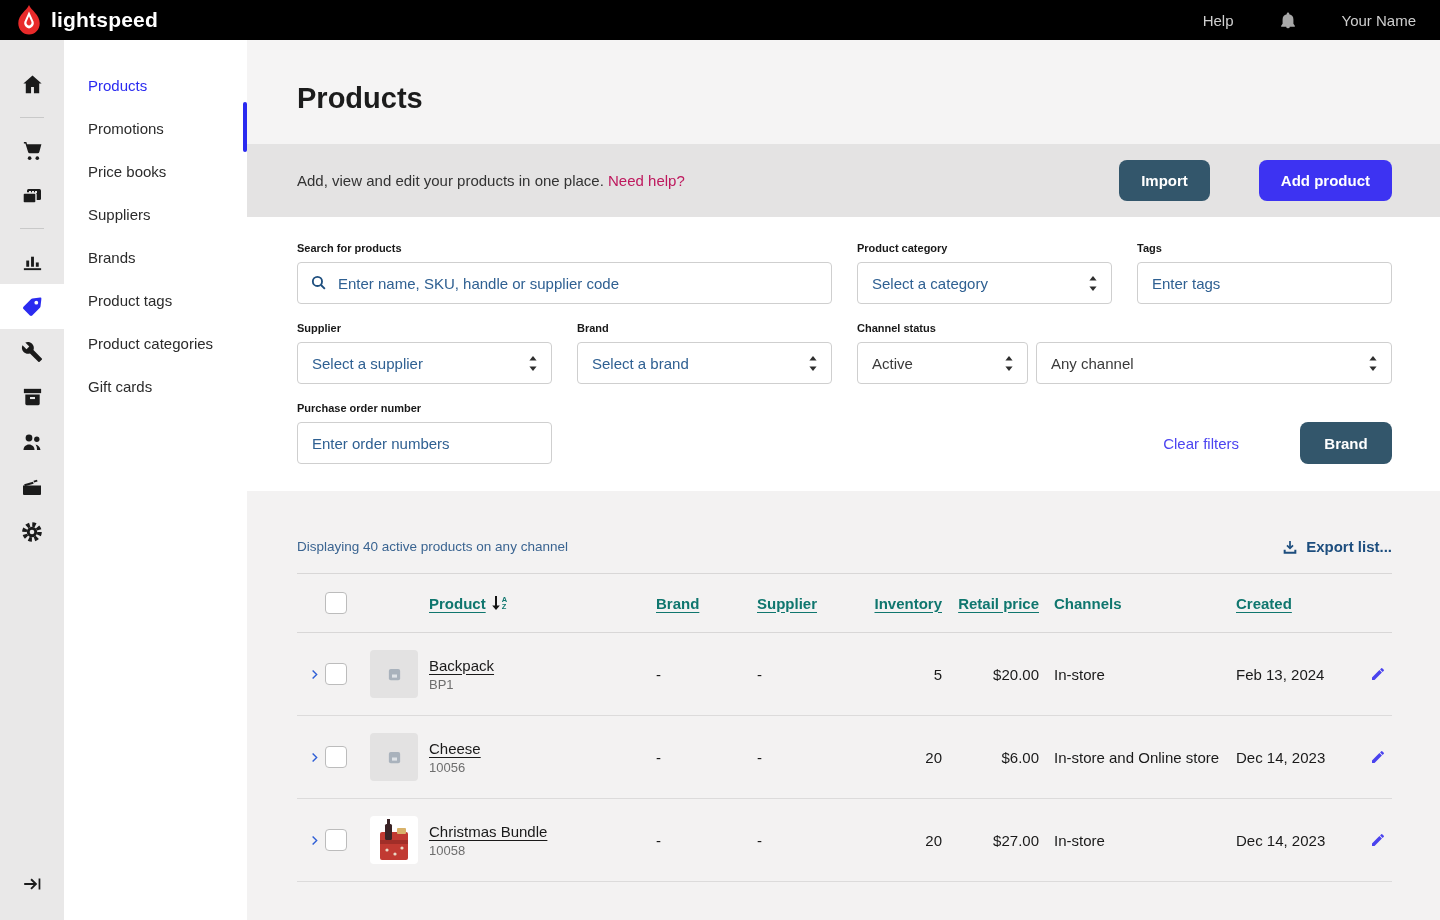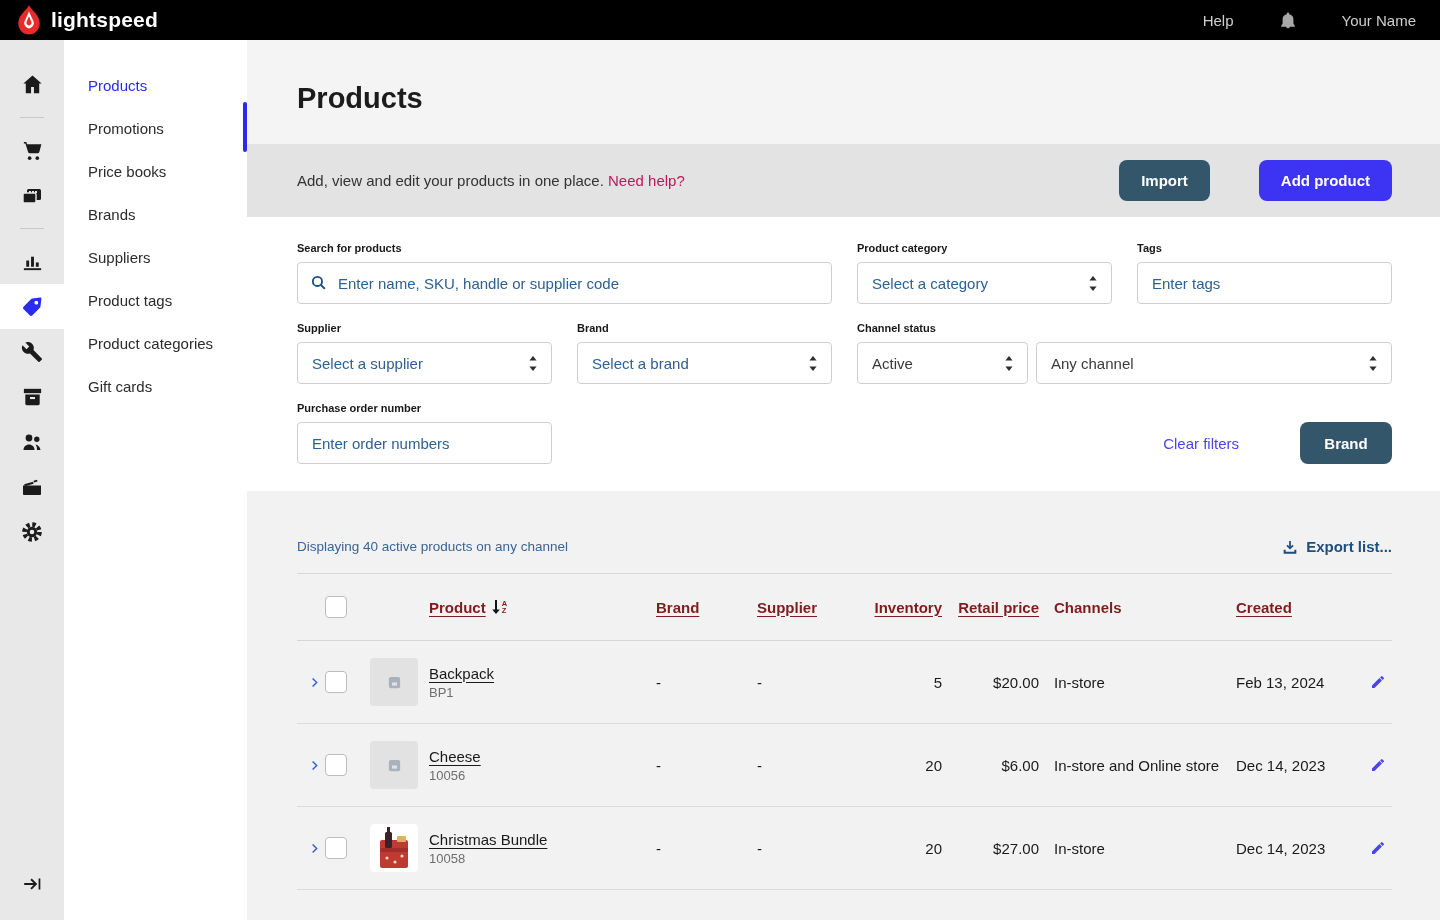--- a/index.html
+++ b/index.html
@@ -63,21 +63,21 @@
   .clear-link { font-size:15px; color:#4c44f0; cursor:pointer; margin-bottom:12px; }
   .btn-search { height:42px; width:92px; padding:0; }
 
   
   .results { flex:1; background:#f3f2f2; padding:0 48px 12px 50px; overflow:hidden; }
   .results-top { display:flex; align-items:center; margin-top:47px; margin-bottom:18px; }
   .summary { font-size:13.5px; color:#3a6491; }
   .export { margin-left:auto; display:flex; align-items:center; gap:8px; font-size:15px; font-weight:700; color:#1d4e7e; cursor:pointer; }
 
   .grid { display:grid; grid-template-columns:28px 45px 59px 227px 101px 103px 82px 97px 197px 123px 1fr; align-items:center; }
-  .thead { border-top:1px solid #d8d7d7; border-bottom:1px solid #d8d7d7; height:68px; font-size:15px; font-weight:700; color:#7f1d1d; }
+  .thead { border-top:1px solid #d8d7d7; border-bottom:1px solid #d8d7d7; height:60px; font-size:15px; font-weight:700; color:#0f766e; }
   .th u, .trow a { text-decoration:underline; text-underline-offset:3px; }
   .th { display:flex; align-items:center; gap:5px; cursor:pointer; }
   .th.num, .td.num { justify-content:flex-end; text-align:right; }
   .td.num { display:block; }
   .ch-pad { padding-left:15px; }
   .sort-az { display:flex; align-items:center; gap:1px; }
   .sort-az .letters { display:flex; flex-direction:column; font-size:7.5px; font-weight:700; line-height:7px; }
   .checkbox { width:22px; height:22px; background:#fff; border:1px solid #bcbcbc; border-radius:4px; cursor:pointer; }
   .trow { height:83px; border-bottom:1px solid #dcdbdb; font-size:15px; color:#1a1a1a; }
   .chev { display:flex; align-items:center; justify-content:center; cursor:pointer; padding-left:6px; }
@@ -193,22 +193,22 @@
             <rect x="19.2" y="6" width="1.9" height="12"></rect>
           </svg>
       </div>
     </div>
 
     <div class="sidenav">
       <div class="active-bar"></div>
       <div class="sidenav-item active">Products</div>
       <div class="sidenav-item">Promotions</div>
       <div class="sidenav-item">Price books</div>
+      <div class="sidenav-item">Suppliers</div>
       <div class="sidenav-item">Brands</div>
-      <div class="sidenav-item">Suppliers</div>
       <div class="sidenav-item">Product tags</div>
       <div class="sidenav-item">Product categories</div>
       <div class="sidenav-item">Gift cards</div>
     </div>
 
     <div class="main">
 
       <div class="page-head">
         <h1 class="page-title">Products</h1>
       </div>

